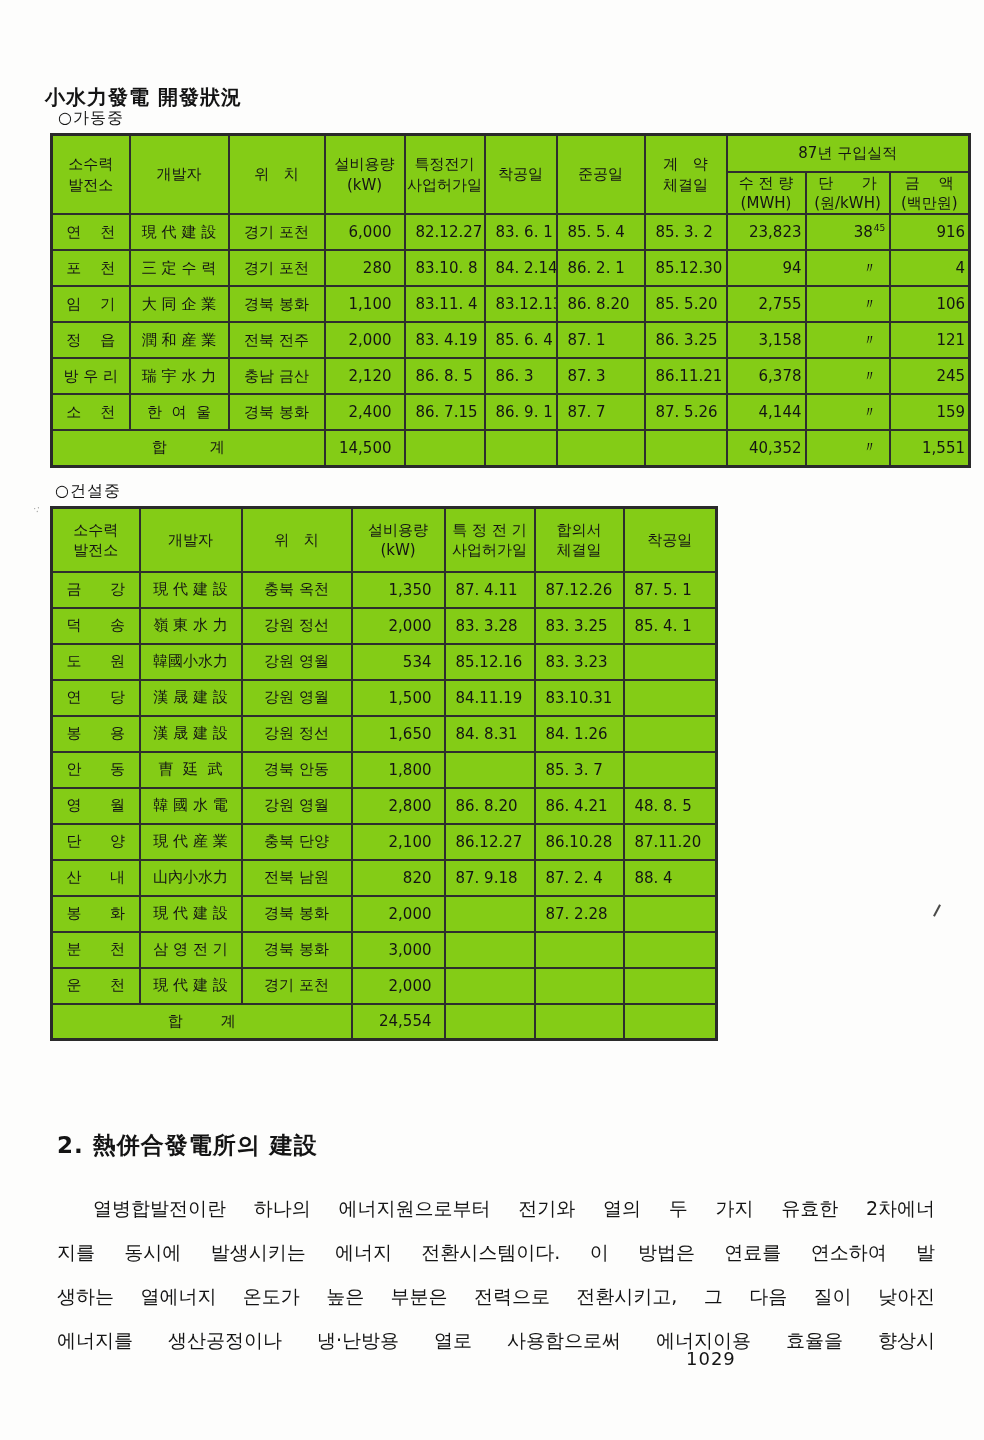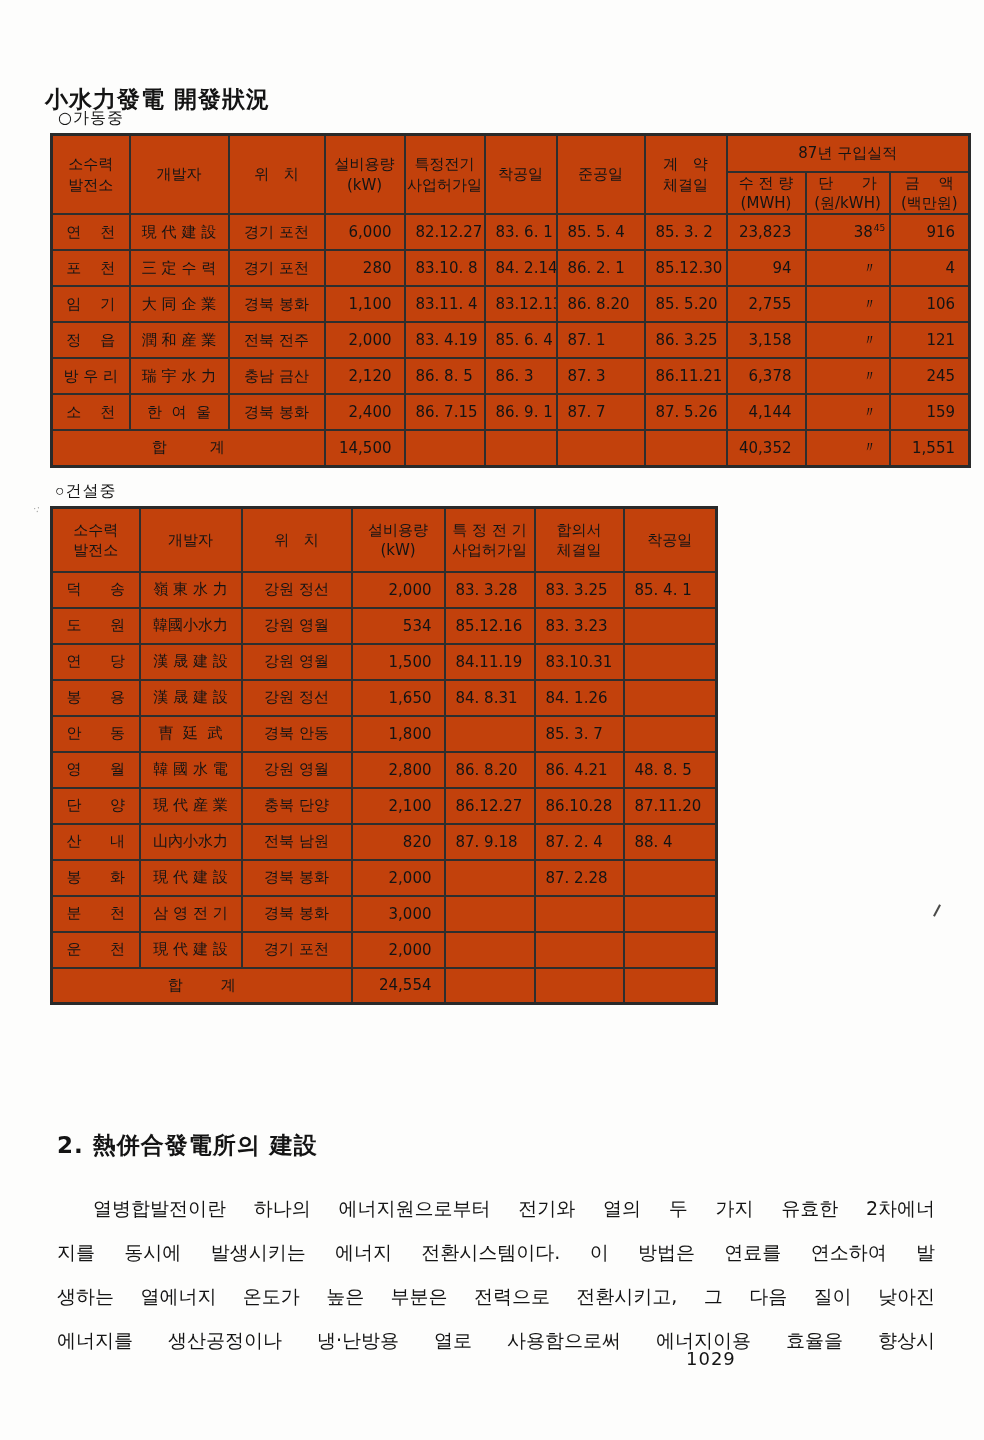--- a/index.html
+++ b/index.html
@@ -1,41 +1,41 @@
 <!DOCTYPE html>
 <html><head>
 <meta charset="utf-8">
 <style>
   html,body{margin:0;padding:0;background:#ffffff;}
   .page{
     position:relative;width:984px;height:1440px;background:#fdfdfc;
     font-family:"DejaVu Sans",sans-serif;color:#141414;overflow:hidden;
   }
-  .doc-title{position:absolute;left:45px;top:84px;font-size:23px;font-weight:bold;letter-spacing:1px;}
+  .doc-title{position:absolute;left:45px;top:84px;font-size:20px;font-weight:bold;letter-spacing:1px;}
   .sub-label{position:absolute;font-size:16px;letter-spacing:1px;}
   #label-operating{left:58px;top:108px;}
-  #label-construction{left:55px;top:481px;font-family:Liberation Mono, monospace;}
-
-  table{border-collapse:collapse;table-layout:fixed;position:absolute;background:#c2410c;}
+  #label-construction{left:55px;top:481px;}
+
+  table{border-collapse:collapse;table-layout:fixed;position:absolute;background:#84cc16;}
   #table-operating{left:50px;top:133px;width:918px;}
   #table-construction{left:50px;top:506px;width:665px;}
   th,td{border:2px solid #2e2e2e;font-weight:normal;font-size:15px;padding:0;overflow:hidden;}
   table{border:3px solid #2a2a2a;}
   thead th{white-space:pre;text-align:center;line-height:1.35;}
   #table-operating thead tr.h-group{height:37px;}
   #table-operating thead tr.h-sub{height:40px;}
   #table-construction thead tr{height:64px;}
   tbody tr{height:36px;}
 
   .c-plant{white-space:pre;text-align:center;}
   .c-dev{white-space:pre;text-align:center;}
   .c-loc{white-space:pre;text-align:center;}
   .c-cap{white-space:pre;text-align:right;padding-right:12px;}
   .c-date{white-space:pre;text-align:left;padding-left:10px;}
-  .c-rnum{white-space:pre;text-align:right;padding-right:13px;}
+  .c-rnum{white-space:pre;text-align:right;padding-right:3px;}
   .c-mid{text-align:center;padding-left:44px;}
   .c-total{white-space:pre;text-align:center;}
   sup{font-size:9px;vertical-align:super;margin-left:1px;}
 
   .section-heading{position:absolute;left:57px;top:1130px;font-size:23px;font-weight:bold;letter-spacing:1px;}
   .paragraph{position:absolute;left:57px;top:1186px;width:878px;font-size:19px;line-height:44px;}
   .paragraph .line{text-align:justify;text-align-last:justify;white-space:normal;word-spacing:2px;}
   .paragraph .line:first-child{padding-left:36px;}
   .page-number{position:absolute;left:686px;top:1348px;font-size:18px;letter-spacing:1px;}
 
@@ -205,20 +205,29 @@
 (kW)</th>
         <th>특 정 전 기
 사업허가일</th>
         <th>합의서
 체결일</th>
         <th>착공일</th>
       </tr>
     </thead>
     <tbody id="con-body">
         <tr>
+          <td class="c-plant">금      강</td>
+          <td class="c-dev">現 代 建 設</td>
+          <td class="c-loc">충북 옥천</td>
+          <td class="c-cap">1,350</td>
+          <td class="c-date">87. 4.11</td>
+          <td class="c-date">87.12.26</td>
+          <td class="c-date">87. 5. 1</td>
+        </tr>
+        <tr>
           <td class="c-plant">덕      송</td>
           <td class="c-dev">嶺 東 水 力</td>
           <td class="c-loc">강원 정선</td>
           <td class="c-cap">2,000</td>
           <td class="c-date">83. 3.28</td>
           <td class="c-date">83. 3.25</td>
           <td class="c-date">85. 4. 1</td>
         </tr>
         <tr>
           <td class="c-plant">도      원</td>

